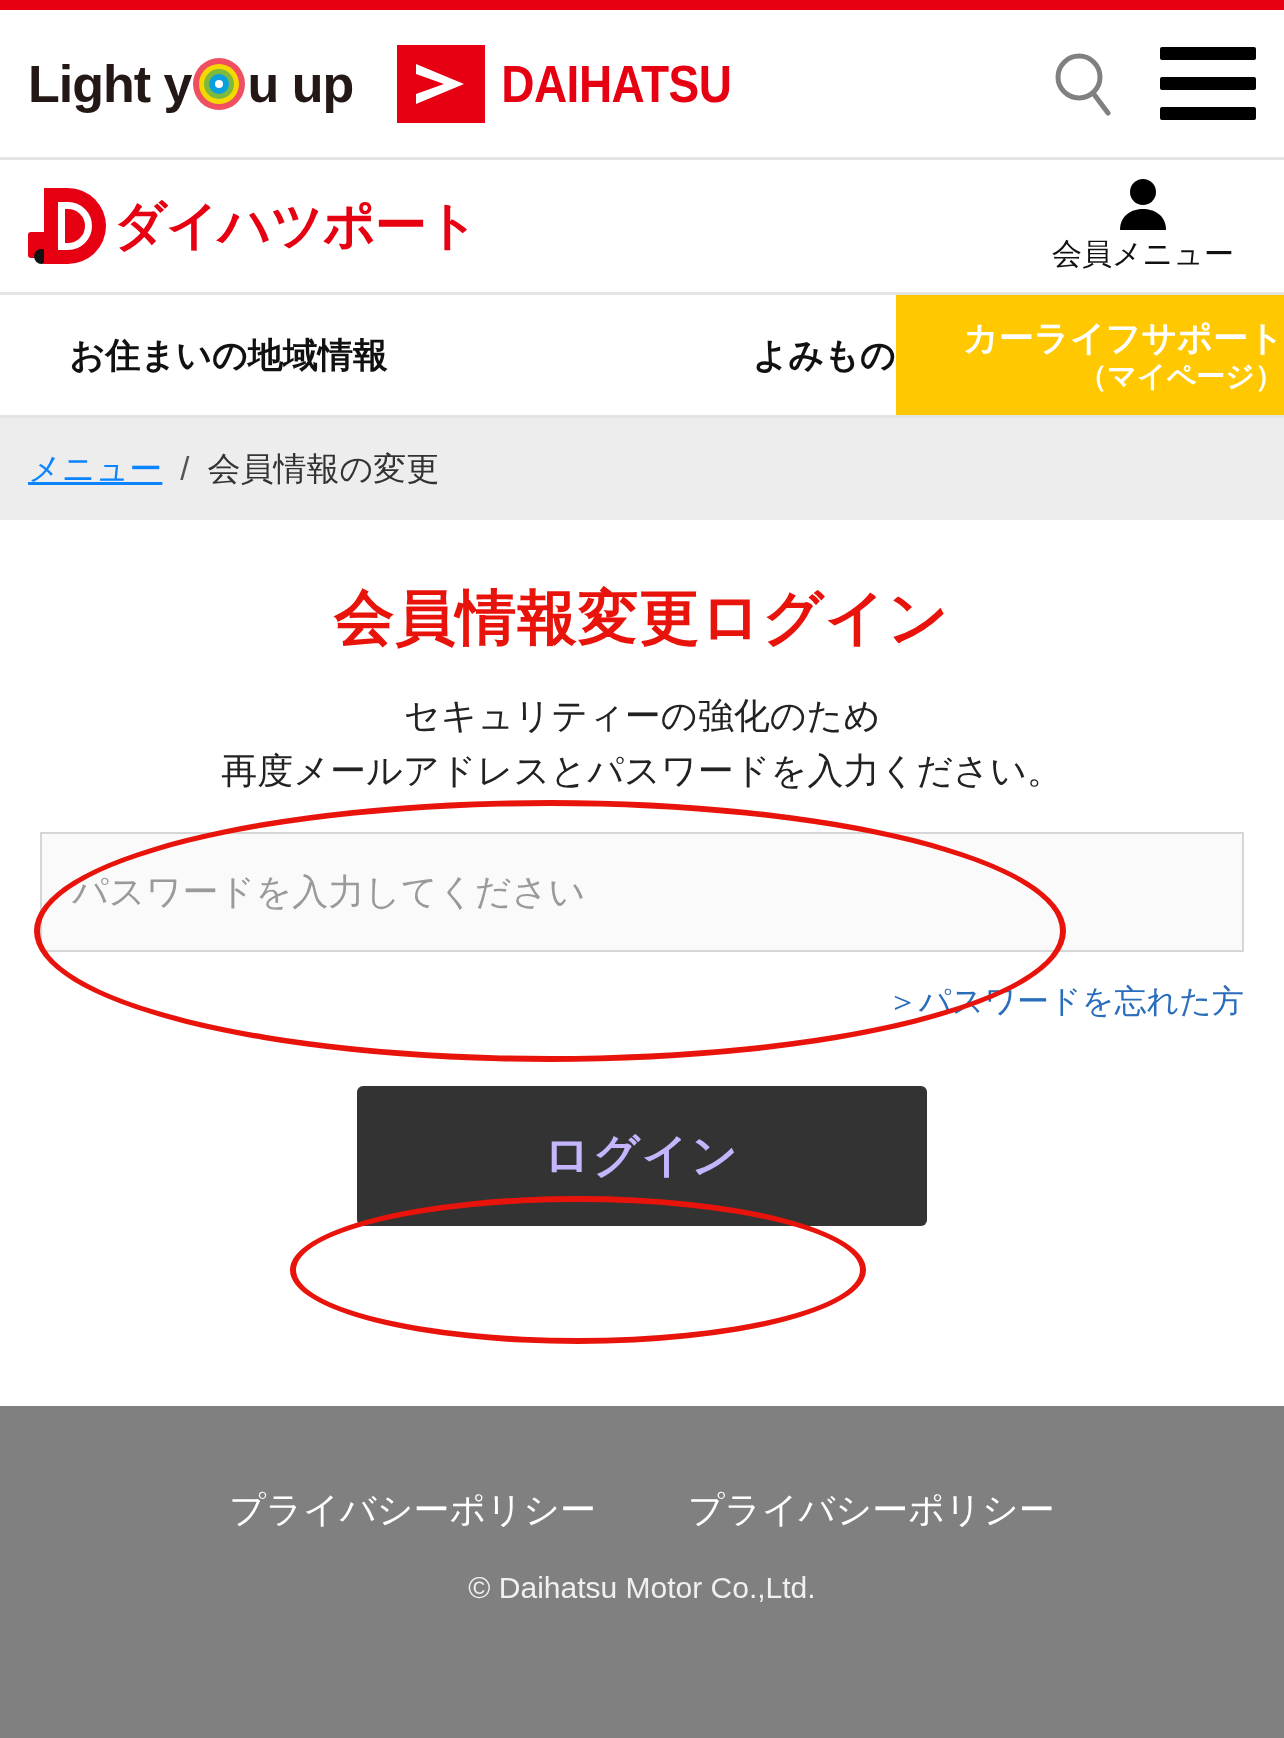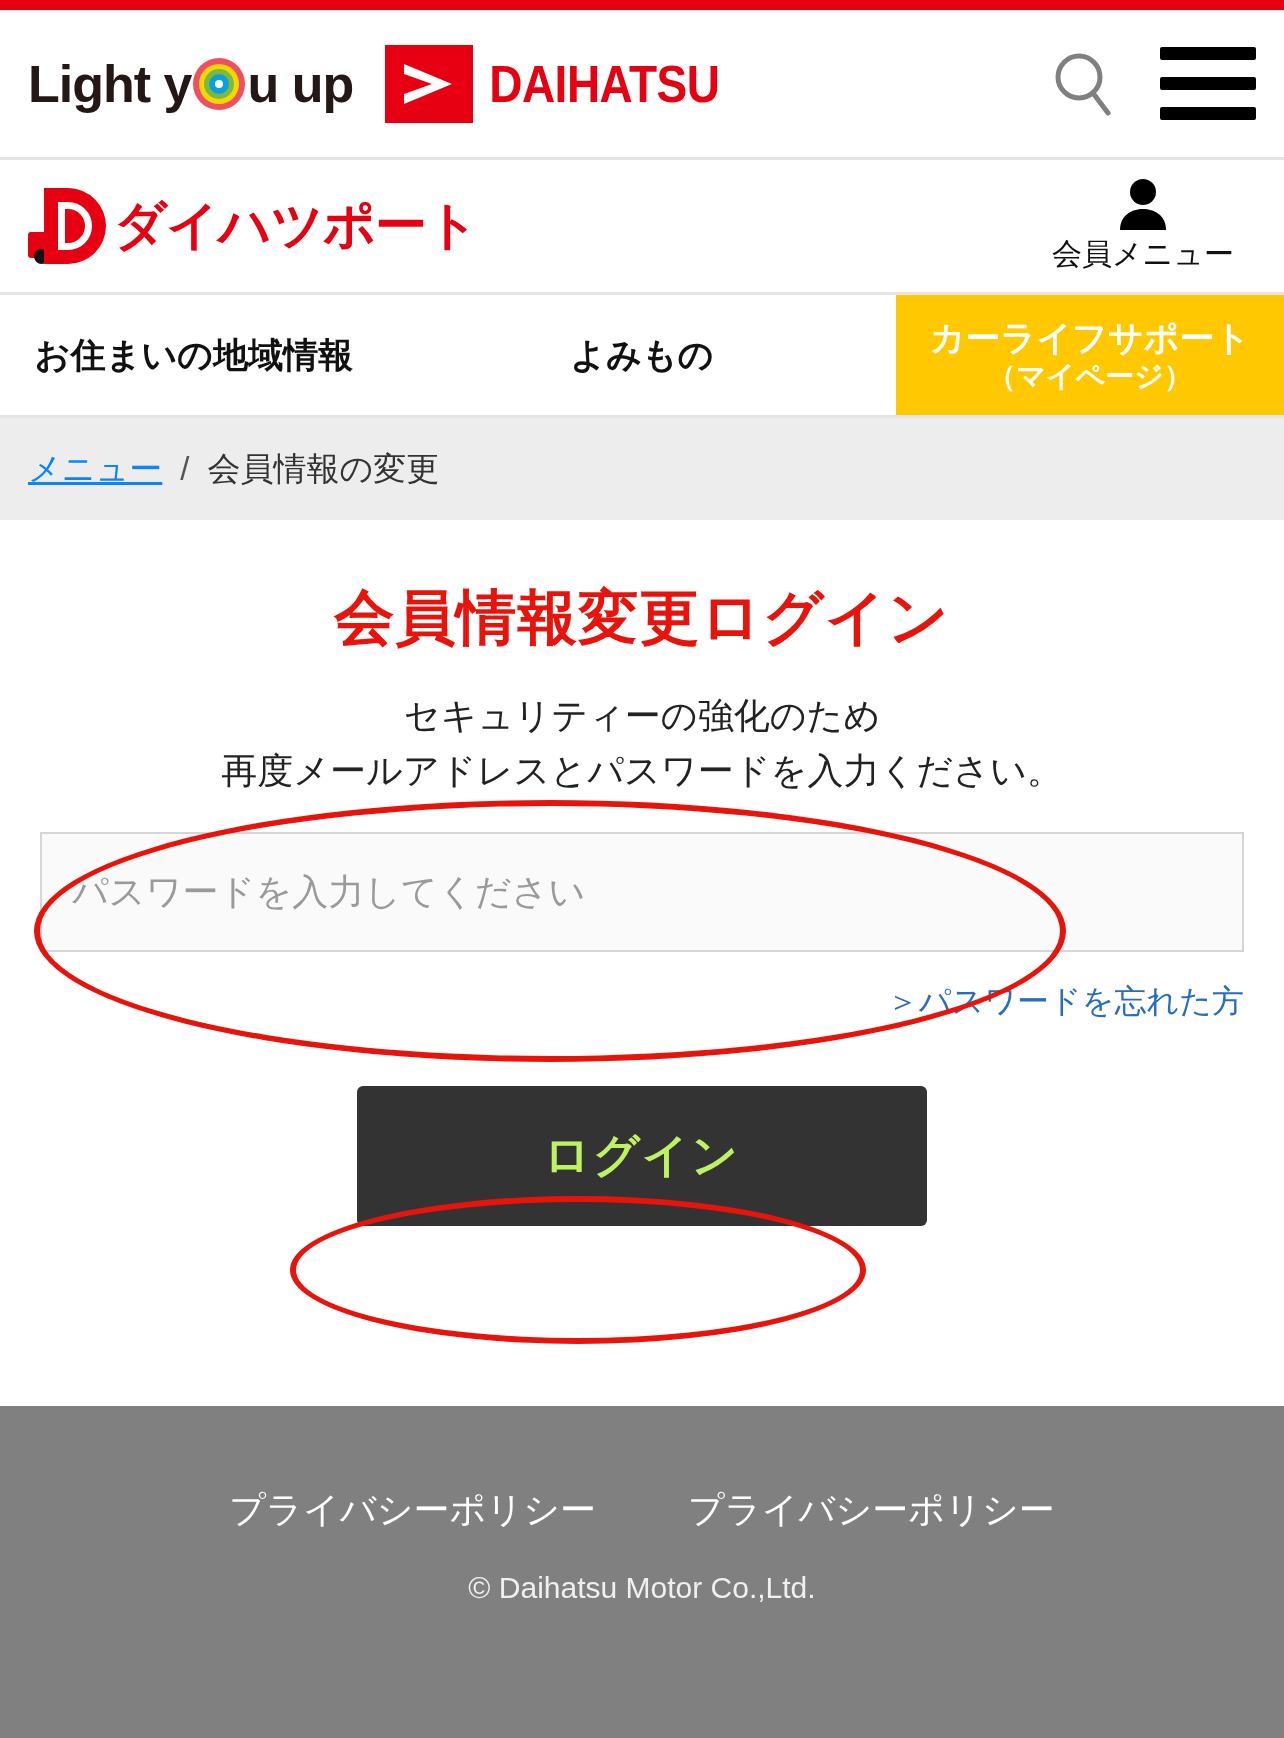--- a/index.html
+++ b/index.html
@@ -60,21 +60,21 @@
     background: #0aa0e0; z-index: 2;
   }
   .lyu-core::after {
     content: ""; position: absolute;
     left: 6px; top: 6px; width: 8px; height: 8px;
     border-radius: 50%; background: #fff;
   }
 
   .daihatsu-logo {
     display: flex; align-items: center;
-    margin-left: 32px;
+    margin-left: 44px;
   }
   .d-mark {
     width: 88px; height: 78px;
     background: #e60012;
     display: flex; align-items: center; justify-content: center;
   }
   .d-word {
     margin-left: 16px;
     font-size: 46px;
     font-weight: 800;
@@ -146,21 +146,21 @@
 
   
   .tabs {
     height: 123px;
     display: flex;
     border-bottom: 3px solid #e4e4e4;
     background: #fff;
   }
   .tab {
     display: flex; flex-direction: column;
-    align-items: center; justify-content: center;
+    align-items: flex-end; justify-content: center;
     font-size: 35px; font-weight: 700; color: #111;
     cursor: pointer;
     text-align: center;
     line-height: 1.18;
   }
   .tab-region { width: 388px; }
   .tab-carlife {
     width: 388px;
     background: #ffc800;
     color: #fff;
@@ -224,21 +224,21 @@
   .forgot-link {
     font-size: 32px; color: #2a6ebb;
     text-decoration: none; cursor: pointer;
   }
 
   .login-btn {
     display: block;
     margin: 62px auto 0;
     width: 570px; height: 140px;
     background: #333333;
-    color: #bef264;
+    color: #c4b5fd;
     font-size: 46px;
     font-weight: 700;
     border: none;
     border-radius: 6px;
     cursor: pointer;
     font-family: "Liberation Sans", "DejaVu Sans", sans-serif;
     letter-spacing: 2px;
   }
 
   

